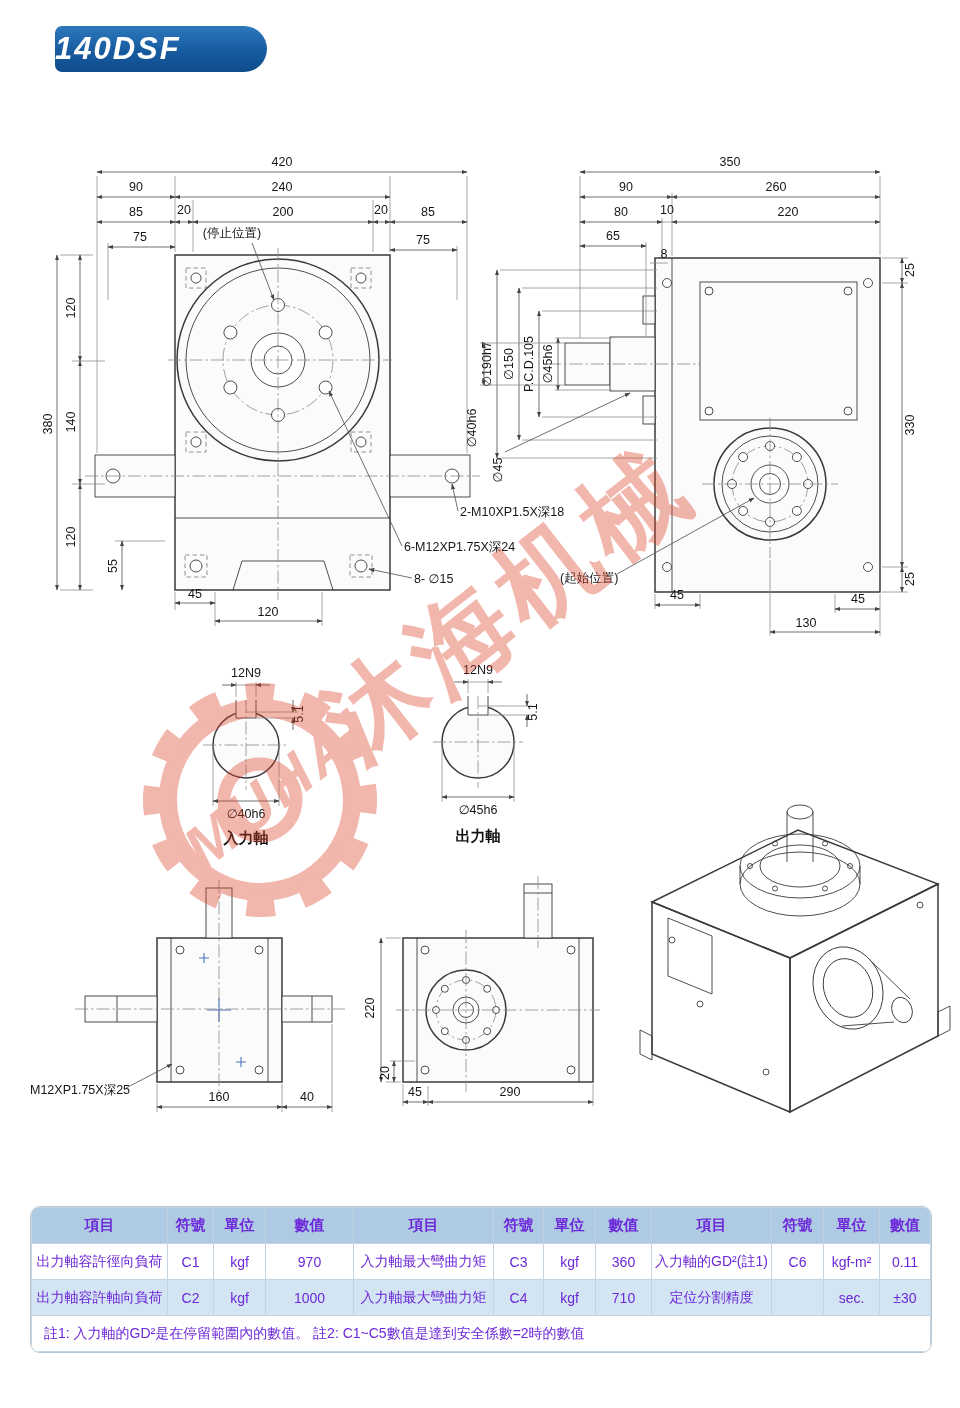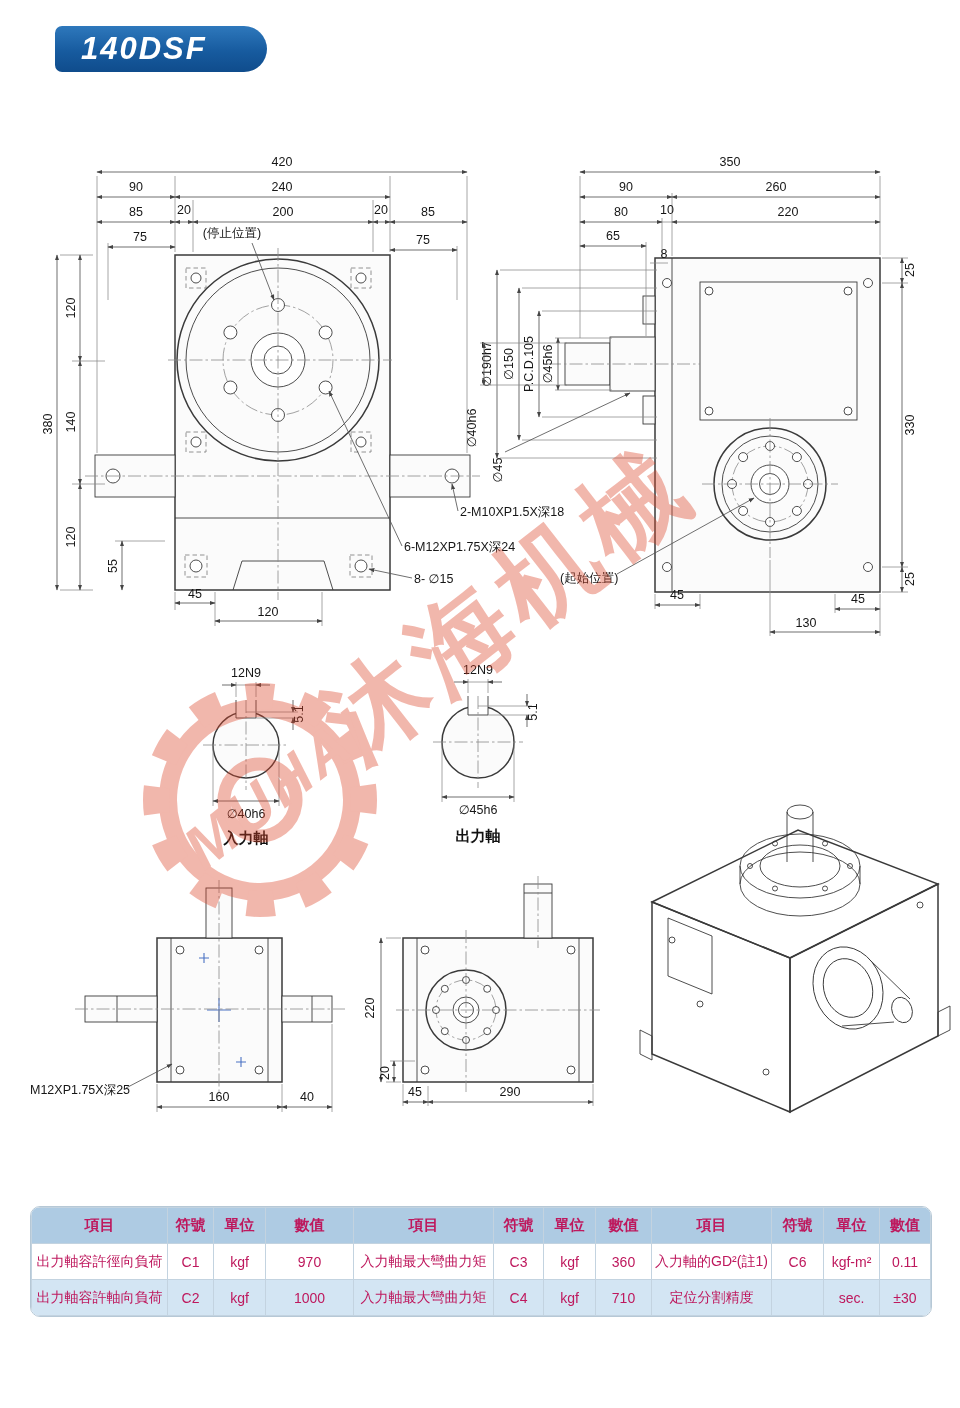--- a/index.html
+++ b/index.html
@@ -2,21 +2,21 @@
 <html><head>
 <meta charset="utf-8">
 <style>
   html,body{margin:0;padding:0;background:#fff}
   .page{position:relative;width:960px;height:1408px;background:#fff;overflow:hidden;
         font-family:"Liberation Sans",sans-serif;color:#111}
 
   .model-badge{position:absolute;left:55px;top:26px;width:212px;height:46px;
       background:linear-gradient(180deg,#2e78bc 0%,#175b9f 55%,#0f4c8c 100%);
       border-radius:8px 26px 26px 8px;display:flex;align-items:center;
-      padding-left:26px;box-sizing:border-box;color:#fff;font-size:31px;
+      box-sizing:border-box;color:#fff;font-size:31px;
       font-weight:bold;font-style:italic;letter-spacing:2px}
 
   .drawing{position:absolute;left:0;top:0;z-index:1}
   .wm{position:absolute;left:110px;top:500px;z-index:4;overflow:visible;pointer-events:none}
 
   
   .o1{fill:none;stroke:#3a3a3a;stroke-width:1.5}
   .o2{fill:none;stroke:#3a3a3a;stroke-width:0.9}
   .o1f{fill:#fbfbfb;stroke:#3a3a3a;stroke-width:1.5}
   .o2f{fill:#fbfbfb;stroke:#3a3a3a;stroke-width:0.9}
@@ -29,21 +29,21 @@
   .t{font:12.5px "Liberation Sans",sans-serif;fill:#161616;text-anchor:middle}
   .tl{text-anchor:start}
   .tb{font:bold 15px "Liberation Sans",sans-serif;fill:#111;text-anchor:middle}
   .bluecross{stroke:#4a72c4;stroke-width:1.1;fill:none}
 
   
   .spec-table-wrap{position:absolute;left:30px;top:1206px;width:900px;z-index:6;
       border:1px solid #b6c8d6;border-radius:10px;overflow:hidden;background:#fff}
   .spec-table-wrap table{width:100%;border-collapse:collapse;table-layout:fixed}
   .spec-table-wrap th,.spec-table-wrap td{border:1px solid #c3d3e0;text-align:center;
-      vertical-align:middle;height:35px;padding:0 2px;font-size:14px;color:#be185d;overflow:hidden}
+      vertical-align:middle;height:35px;padding:0 2px;font-size:14px;color:#6d28d9;overflow:hidden}
   .spec-table-wrap th{background:#aecbe3;font-size:15px;font-weight:bold}
   tr.alt td{background:#d3e5f3}
   td.note{text-align:left;padding:0 12px;font-size:14px;background:#fff}
 </style>
 </head>
 <body>
 
 <div class="page">
 
   <div class="model-badge">
@@ -488,17 +488,20 @@
           <td>1000</td>
           <td>入力軸最大彎曲力矩</td>
           <td>C4</td>
           <td>kgf</td>
           <td>710</td>
           <td>定位分割精度</td>
           <td></td>
           <td>sec.</td>
           <td>±30</td>
         </tr>
+        <tr>
+          <td class="note" colspan="12">註1: 入力軸的GD²是在停留範圍內的數值。 註2: C1~C5數值是達到安全係數=2時的數值</td>
+        </tr>
       </tbody>
     </table>
   </div>
 
 </div>
 
 </body></html>

